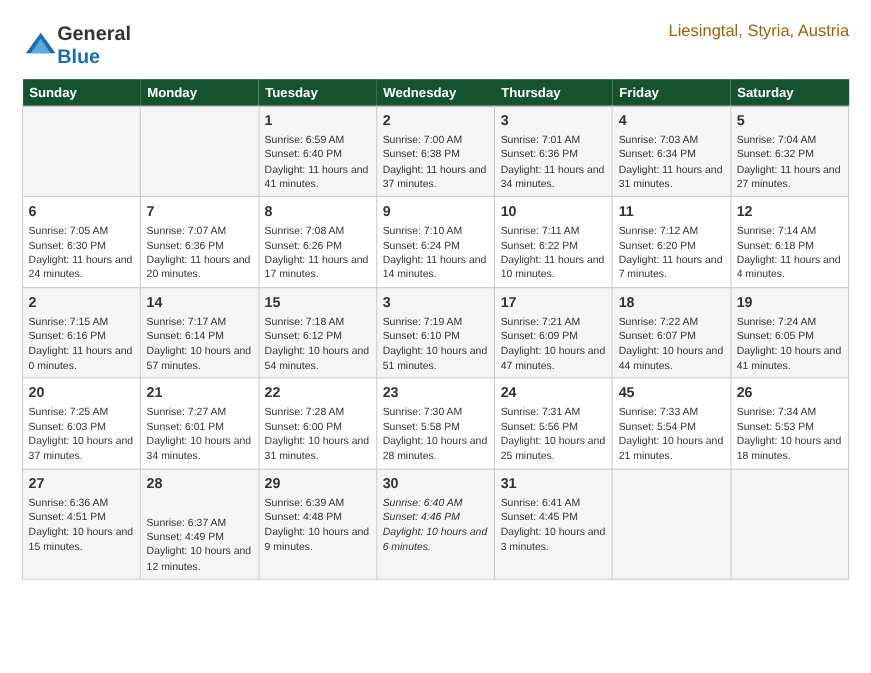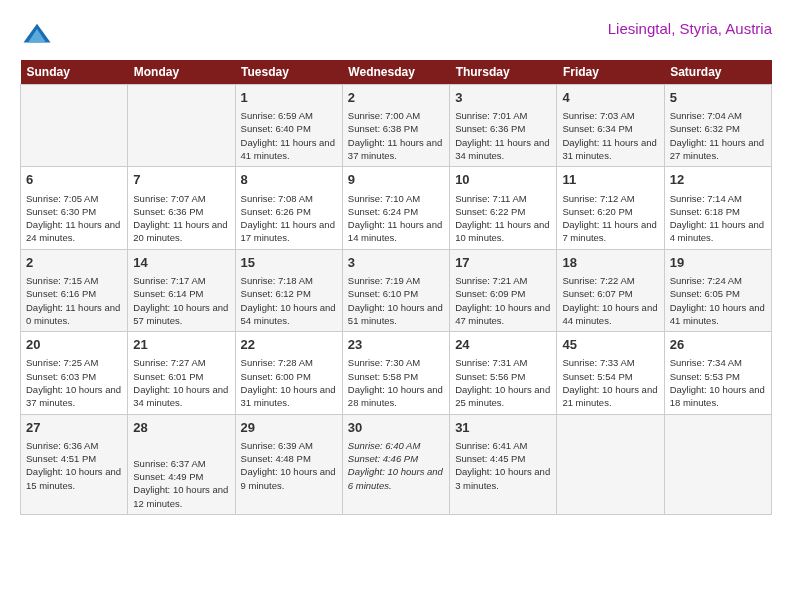--- a/index.html
+++ b/index.html
@@ -39,29 +39,29 @@
       text-align: right;
     }
     .calendar-title {
       font-size: 36px;
       font-weight: bold;
       color: #333;
       line-height: 1.1;
     }
     .calendar-subtitle {
       font-size: 15px;
-      color: #a21caf;
+      color: #a16207;
     }
     table {
       width: 100%;
       border-collapse: collapse;
       font-size: 10px;
     }
     thead th {
-      background-color: #7f1d1d;
+      background-color: #14532d;
       color: #fff;
       text-align: left;
       padding: 5px 6px;
       font-size: 12px;
       font-weight: bold;
     }
     tbody td {
       border: 1px solid #ccc;
       vertical-align: top;
       padding: 4px 5px;
@@ -92,20 +92,24 @@
   </style>
 </head>
 <body>
 
 <div class="header">
   <div class="logo">
     <svg class="logo-icon" viewBox="0 0 40 40" xmlns="http://www.w3.org/2000/svg">
       <polygon points="20,5 38,30 2,30" fill="#1a6db5"></polygon>
       <polygon points="20,12 32,30 8,30" fill="#5aabdb"></polygon>
     </svg>
+    <div>
+      <span class="logo-text-general">General</span><br>
+      <span class="logo-text-blue">Blue</span>
+    </div>
   </div>
   <div class="title-block">
     <div class="calendar-subtitle">Liesingtal, Styria, Austria</div>
   </div>
 </div>
 
 <table>
   <thead>
     <tr>
     <th>Sunday</th>

